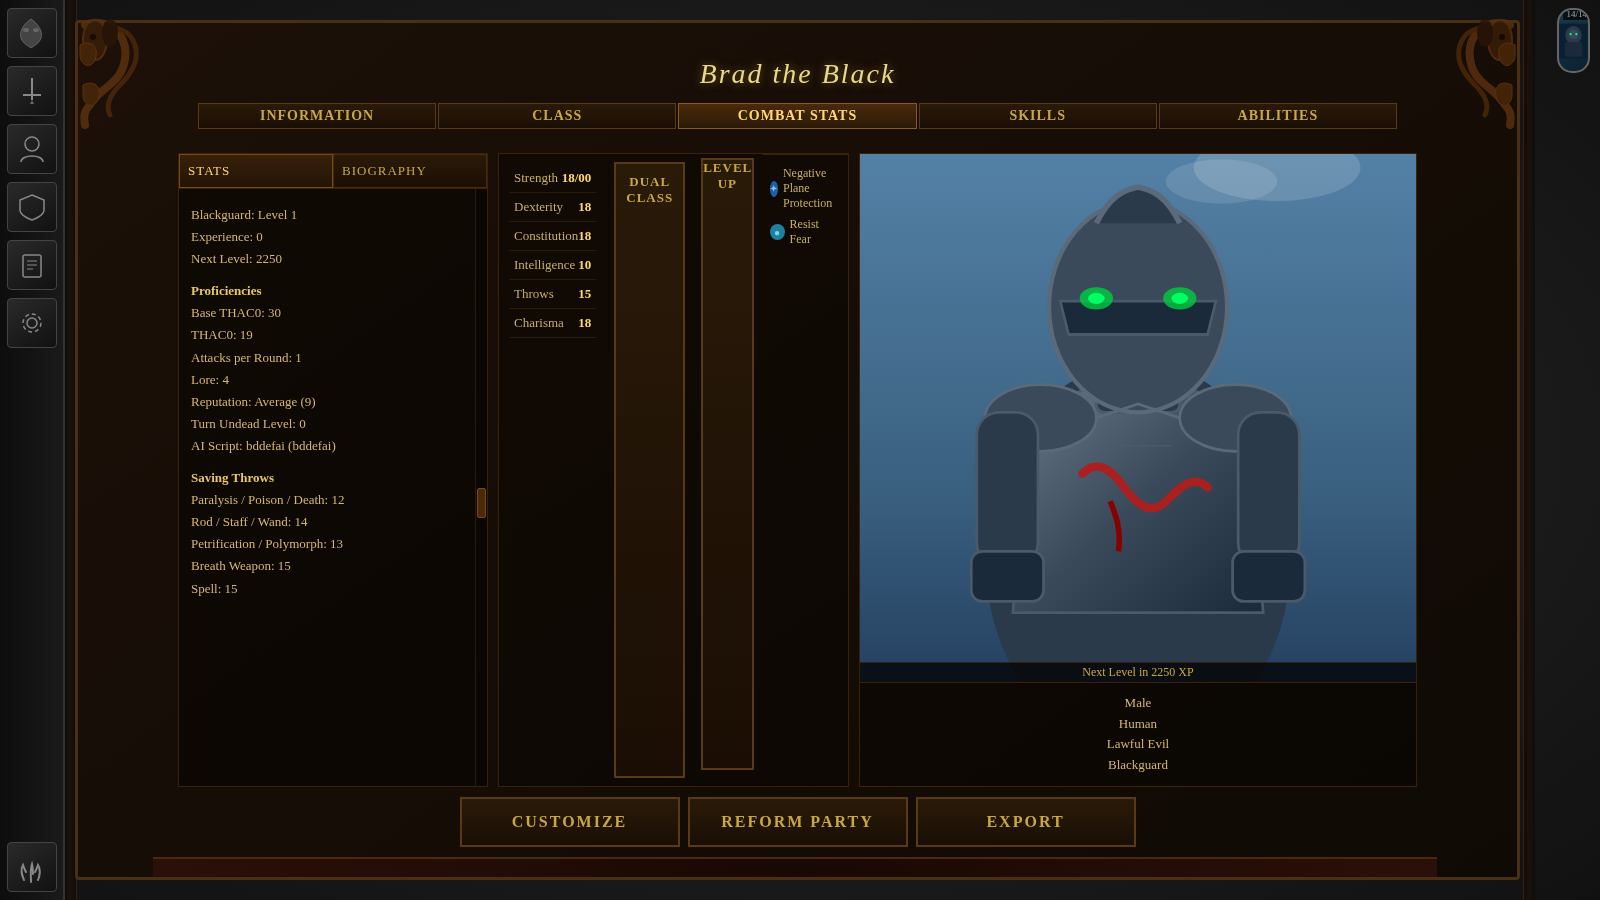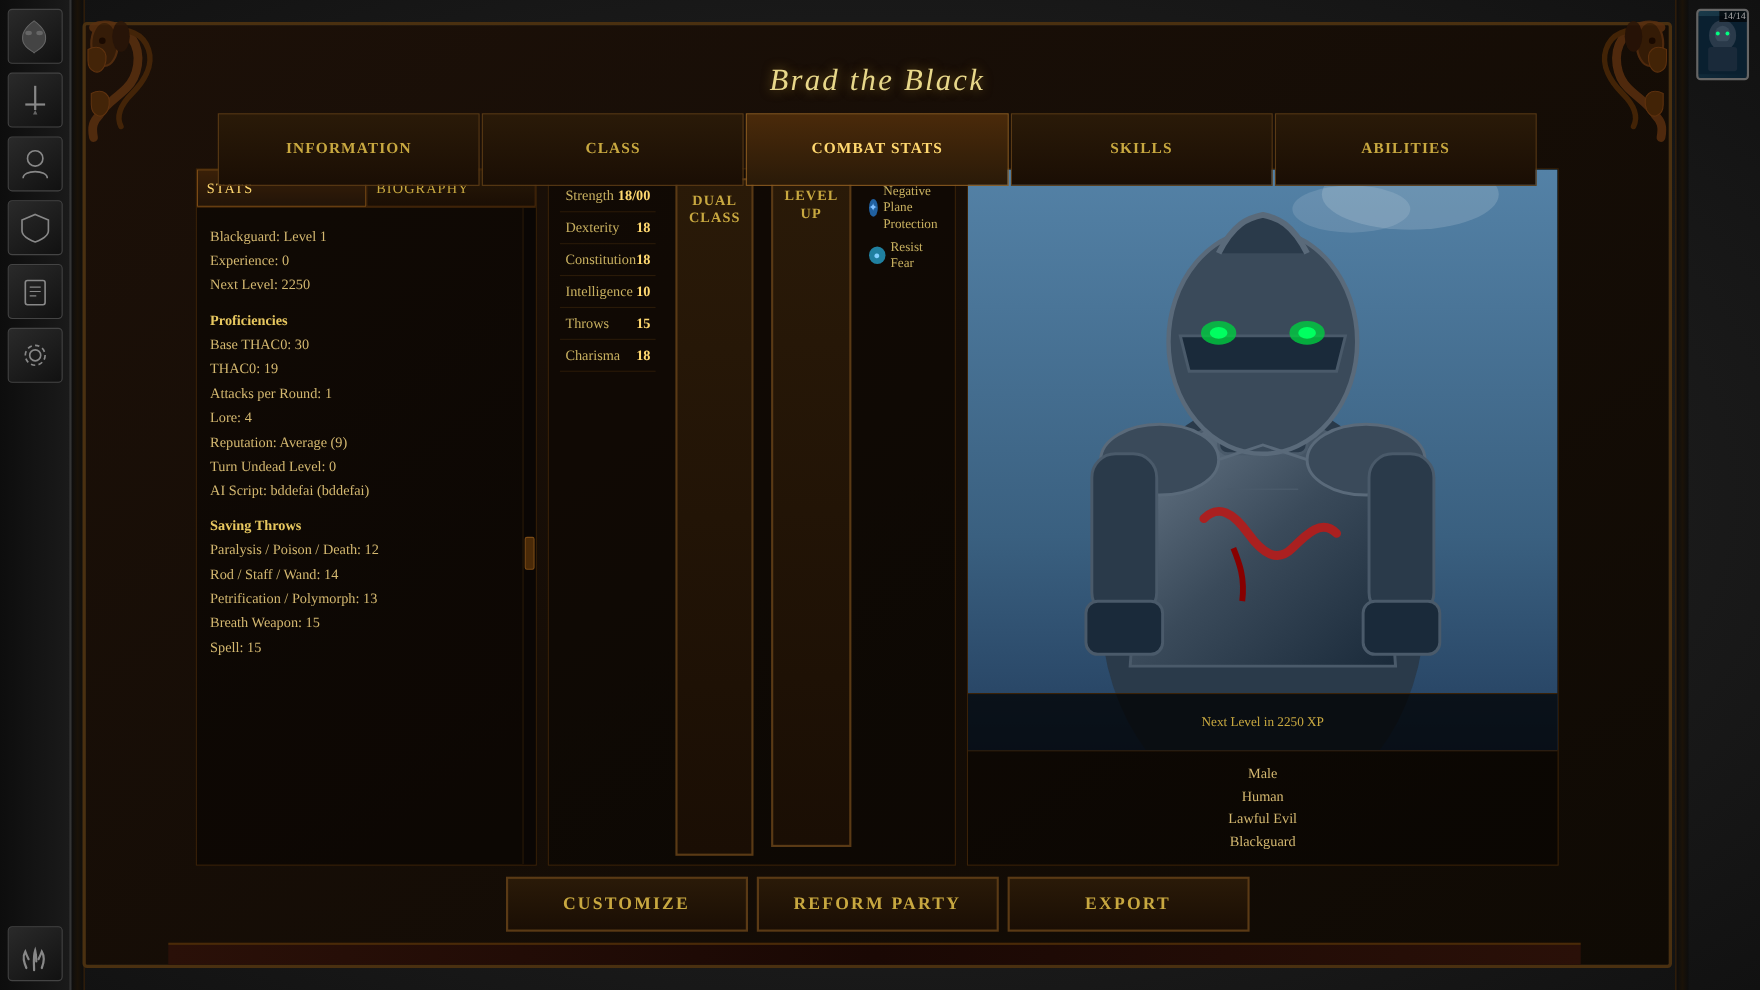--- a/index.html
+++ b/index.html
@@ -48,25 +48,25 @@
       cursor: pointer;
       color: #888;
       font-size: 20px;
     }
 
     
     .top-right-portrait {
       position: absolute;
       right: 10px;
       top: 8px;
-      width: 48px;
+      width: 33px;
       height: 65px;
       background: linear-gradient(145deg, #1a3a4a, #0a2030);
       border: 2px solid #666;
-      border-radius: 4px;
+      border-radius: 15px;
       display: flex;
       align-items: center;
       justify-content: center;
       z-index: 10;
       overflow: hidden;
     }
 
     .portrait-counter {
       position: absolute;
       top: -2px;
@@ -126,21 +126,21 @@
       top: 80px;
       left: 120px;
       right: 120px;
       display: flex;
       gap: 2px;
       z-index: 6;
     }
 
     .tab {
       flex: 1;
-      padding: 24px 12px;
+      padding: 4px 12px;
       background: linear-gradient(to bottom, #2a1a08, #1a0e04);
       border: 1px solid #5a3a15;
       color: #c8a840;
       font-size: 14px;
       font-weight: bold;
       letter-spacing: 1px;
       text-align: center;
       cursor: pointer;
       text-transform: uppercase;
     }
@@ -244,21 +244,20 @@
       color: #c8a840;
       font-size: 13px;
       font-weight: bold;
       letter-spacing: 1px;
       text-align: center;
       cursor: pointer;
     }
 
     .level-up-btn {
       margin: 4px 8px 16px 8px;
-      padding: 10px;
       background: linear-gradient(to bottom, #2a1a08, #1a0e04);
       border: 2px solid #5a3a15;
       color: #c8a840;
       font-size: 13px;
       font-weight: bold;
       letter-spacing: 1px;
       text-align: center;
       cursor: pointer;
     }
 
@@ -307,21 +306,21 @@
     .portrait-svg {
       width: 100%;
       height: 100%;
     }
 
     .xp-badge {
       position: absolute;
       bottom: 0;
       left: 0;
       right: 0;
-      padding: 18px;
+      padding: 2px;
       background: rgba(0,0,0,0.75);
       color: #c8a840;
       font-size: 12px;
       text-align: center;
       border-top: 1px solid #3a2208;
     }
 
     .char-info {
       padding: 10px;
       text-align: center;

